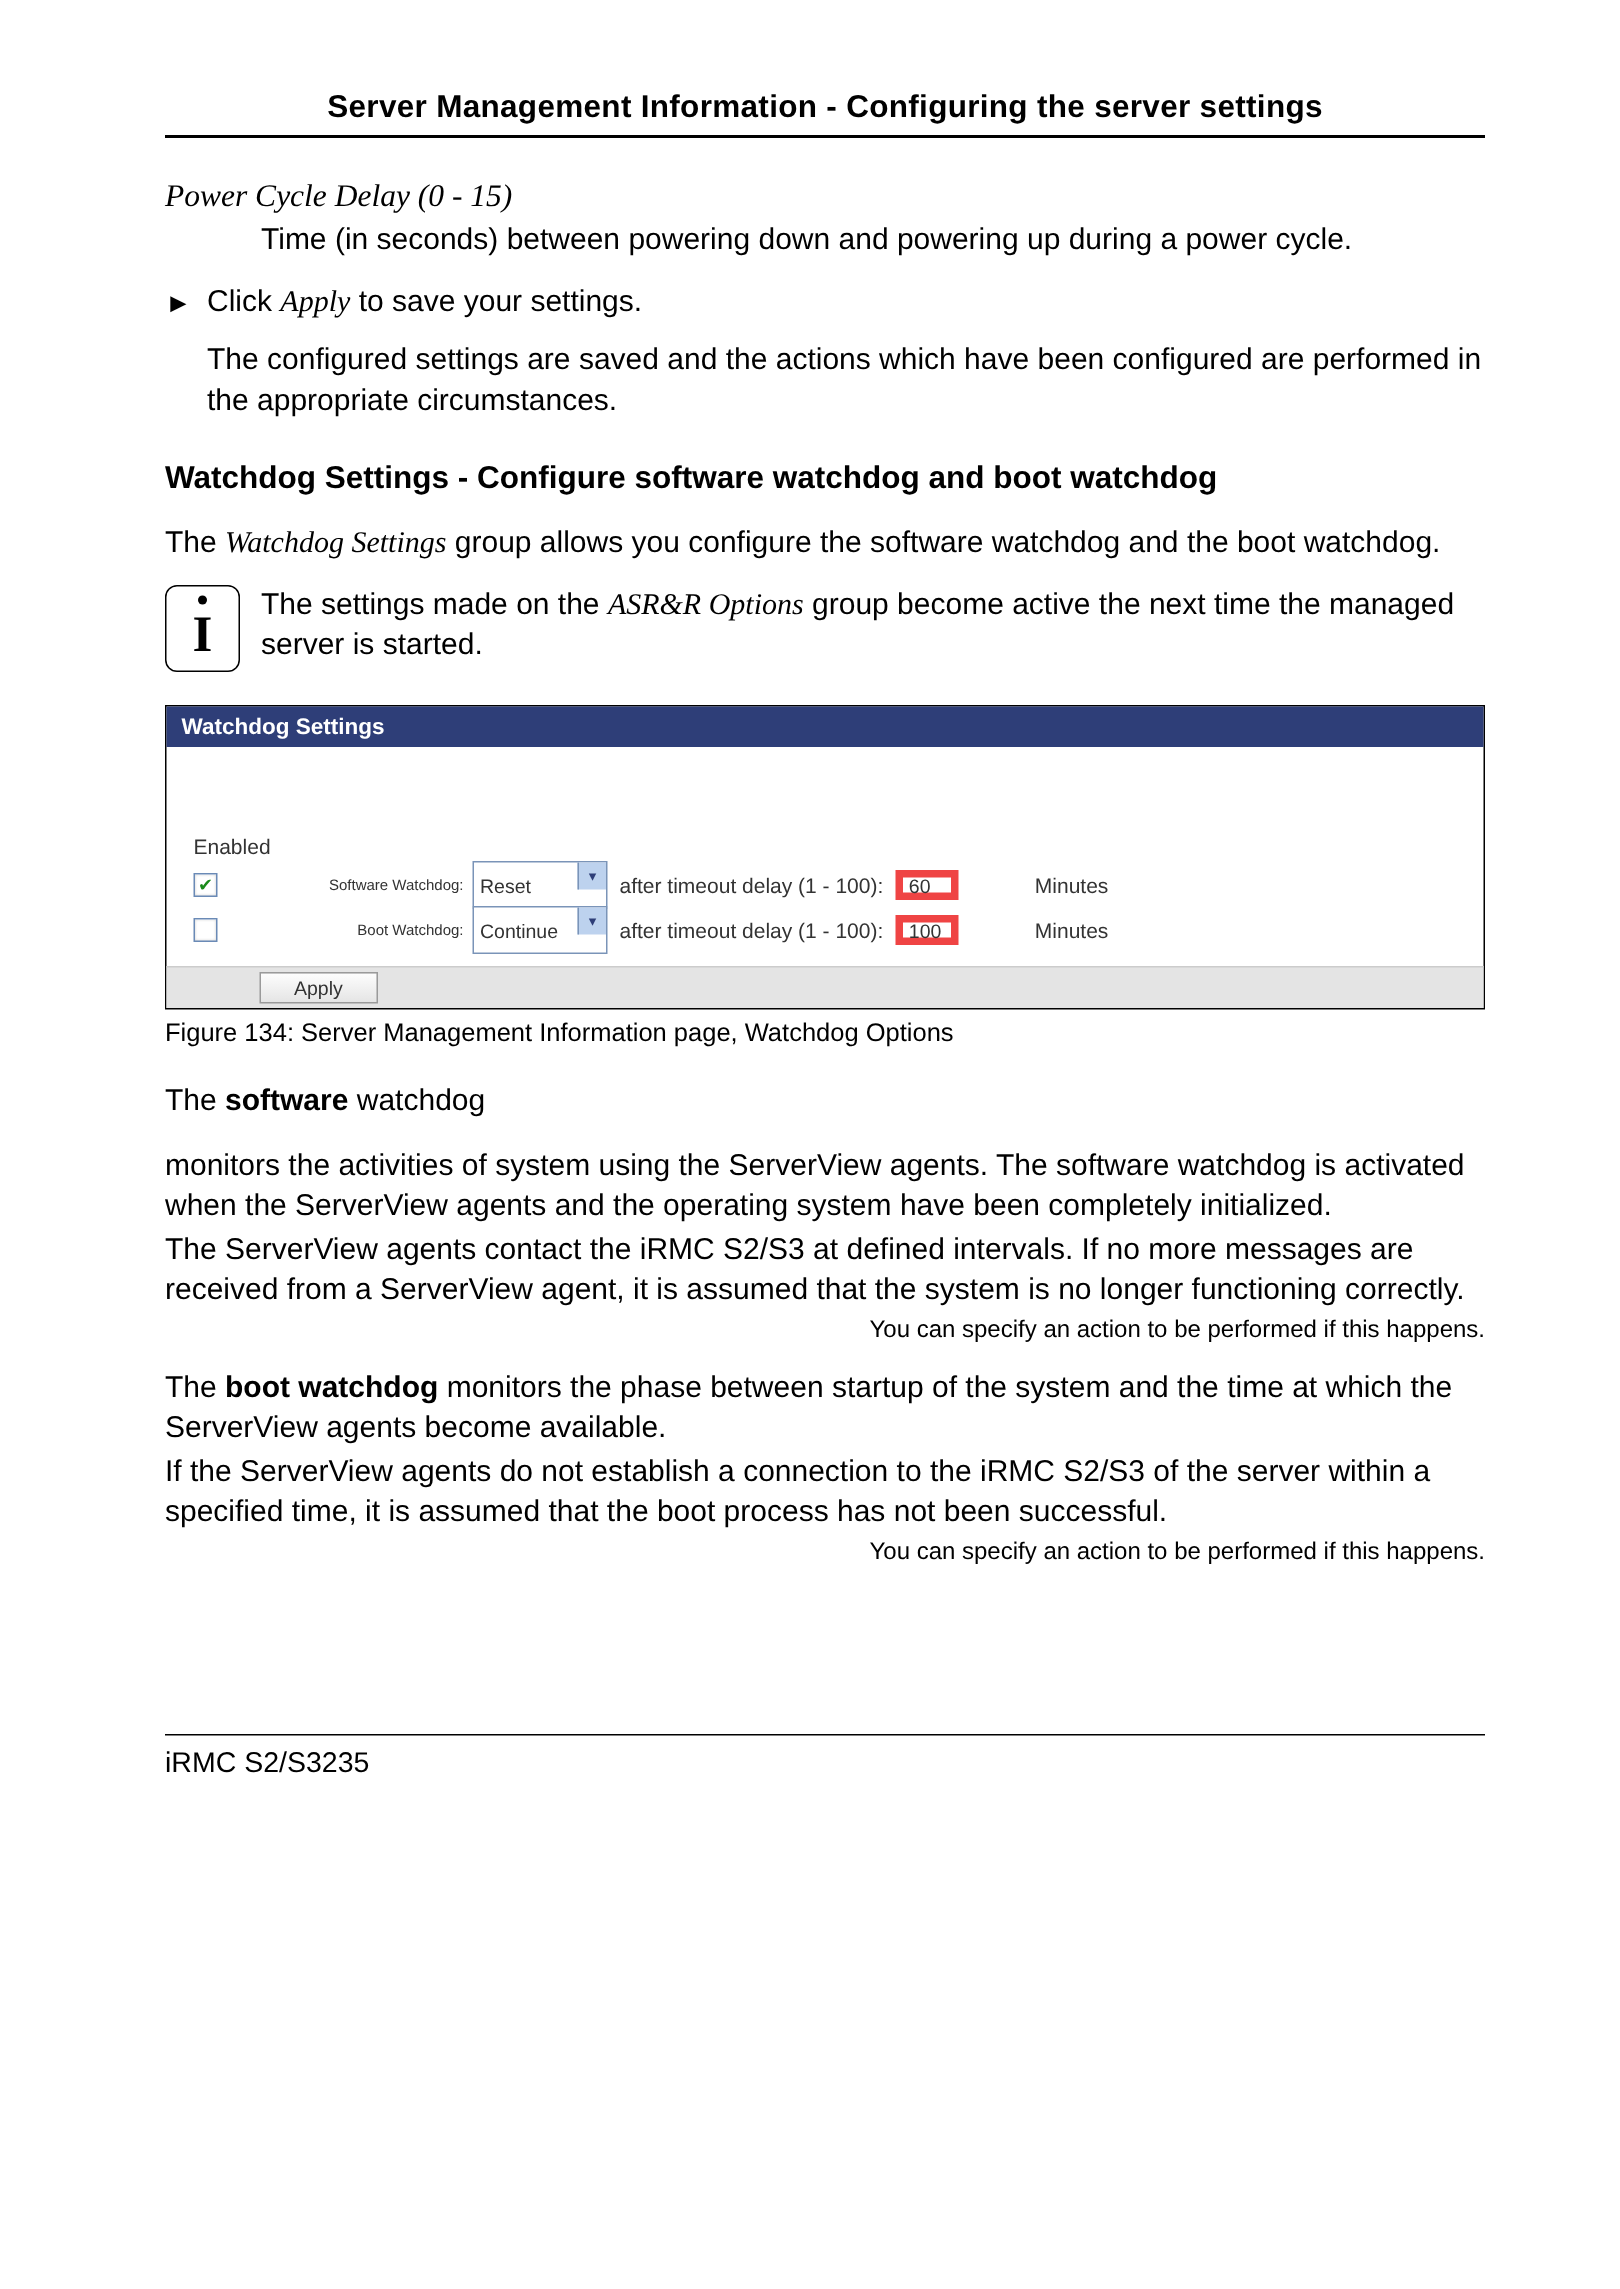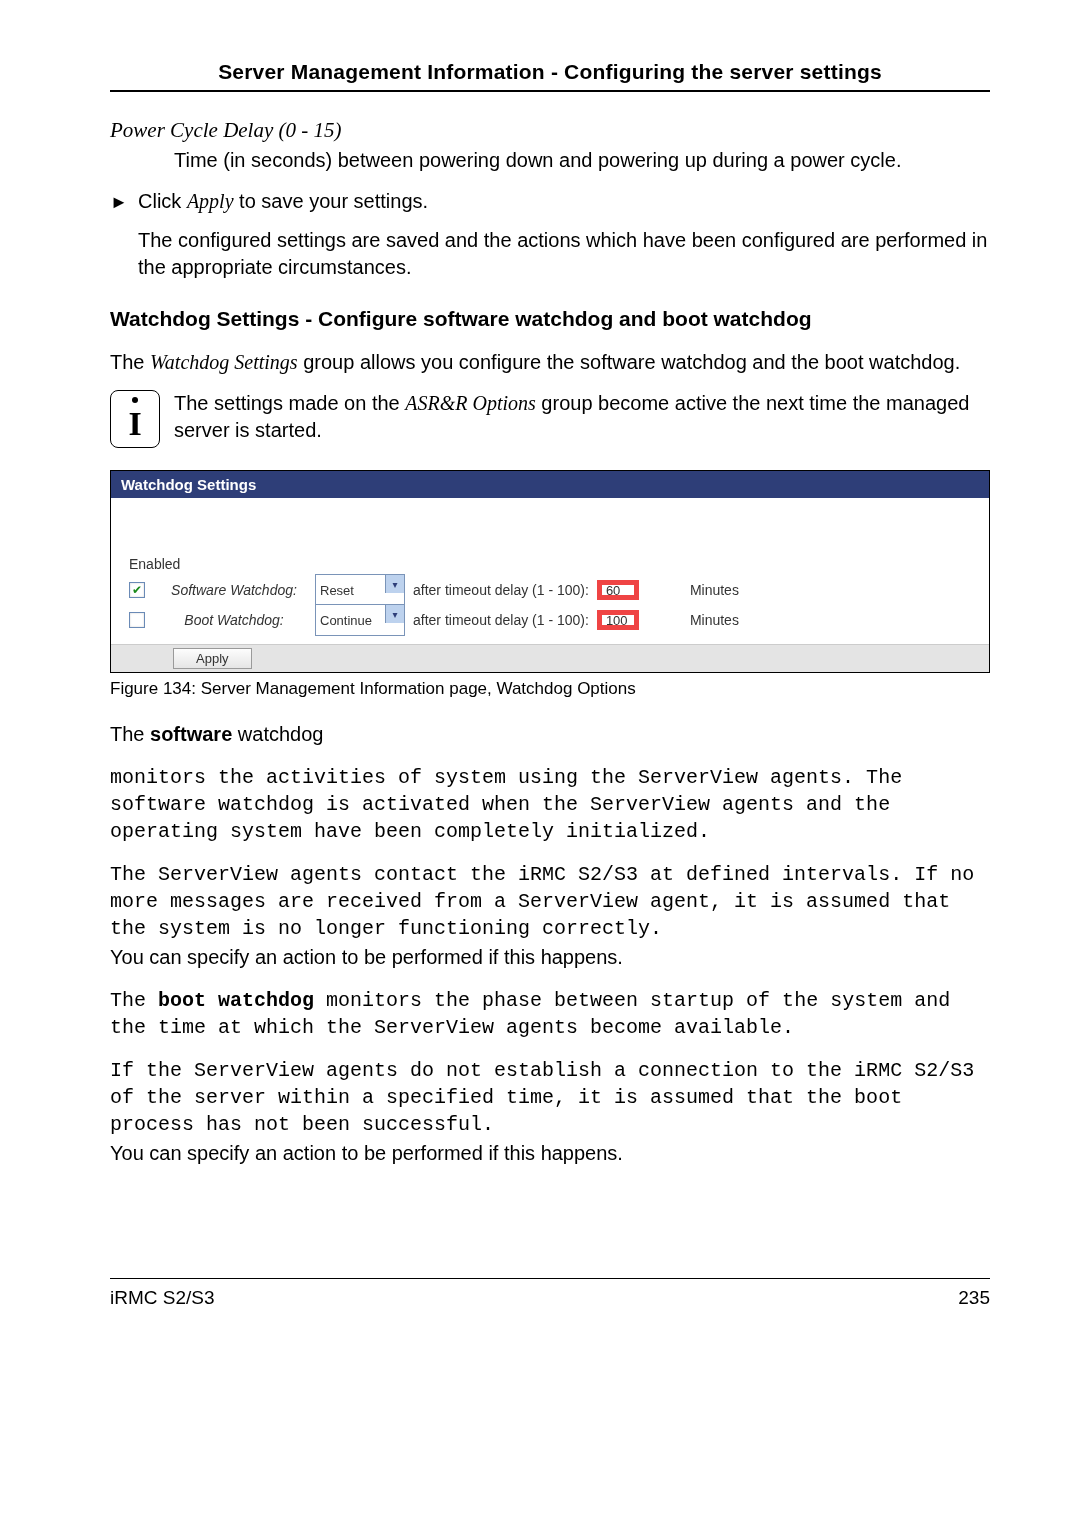--- a/index.html
+++ b/index.html
@@ -131,21 +131,21 @@
     align-items: center;
     margin: 6px 0;
     height: 24px;
   }
   .wd-head-label {
     font-size: 14px;
     margin-bottom: 4px;
     margin-top: 46px;
   }
   .col-chk { width: 30px; display:flex; align-items:center; }
-  .col-label { width: 150px; text-align: center; padding-right: 6px; font-size: 14px; font-style: italic;}
+  .col-label { width: 150px; text-align: right; padding-right: 6px; font-size: 10px;}
   .col-select {
     border: 1px solid #7a94b8;
     background: #fff;
     height: 32px;
     width: 90px;
     display: flex;
     align-items: center;
     position: relative;
     font-size: 13px;
     padding-left: 4px;
@@ -208,44 +208,43 @@
   }
   .fig-caption {
     font-size: 17px;
     margin: 2px 0 24px 0;
   }
   .sub-h {
     font-size: 20px;
     margin: 0 0 18px 0;
   }
   .para {
-    font-size: 20px;
+    font-size: 16px;
     line-height: 1.35;
     margin: 0 0 14px 0;
+    text-align: right;
   }
   .para-tight {
     font-size: 20px;
     line-height: 1.35;
-    margin: 16px 0 2px 0;
-    font-family: Liberation Mono, monospace;
+    margin: 2px 0 2px 0;
   }
   .footer {
     position: absolute;
     bottom: 42px;
     left: 110px;
     right: 90px;
   }
   .footer-rule {
     border: none;
     border-top: 1.5px solid #000;
     margin: 0 0 8px 0;
   }
   .footer-row {
     display: flex;
-    justify-content: space-between;
     font-size: 19px;
   }
   .spacer-bottom { height: 120px; }
 </style>
 </head>
 <body>
 
 <div class="page">
 
   <div class="header-title">Server Management Information - Configuring the server settings</div>

